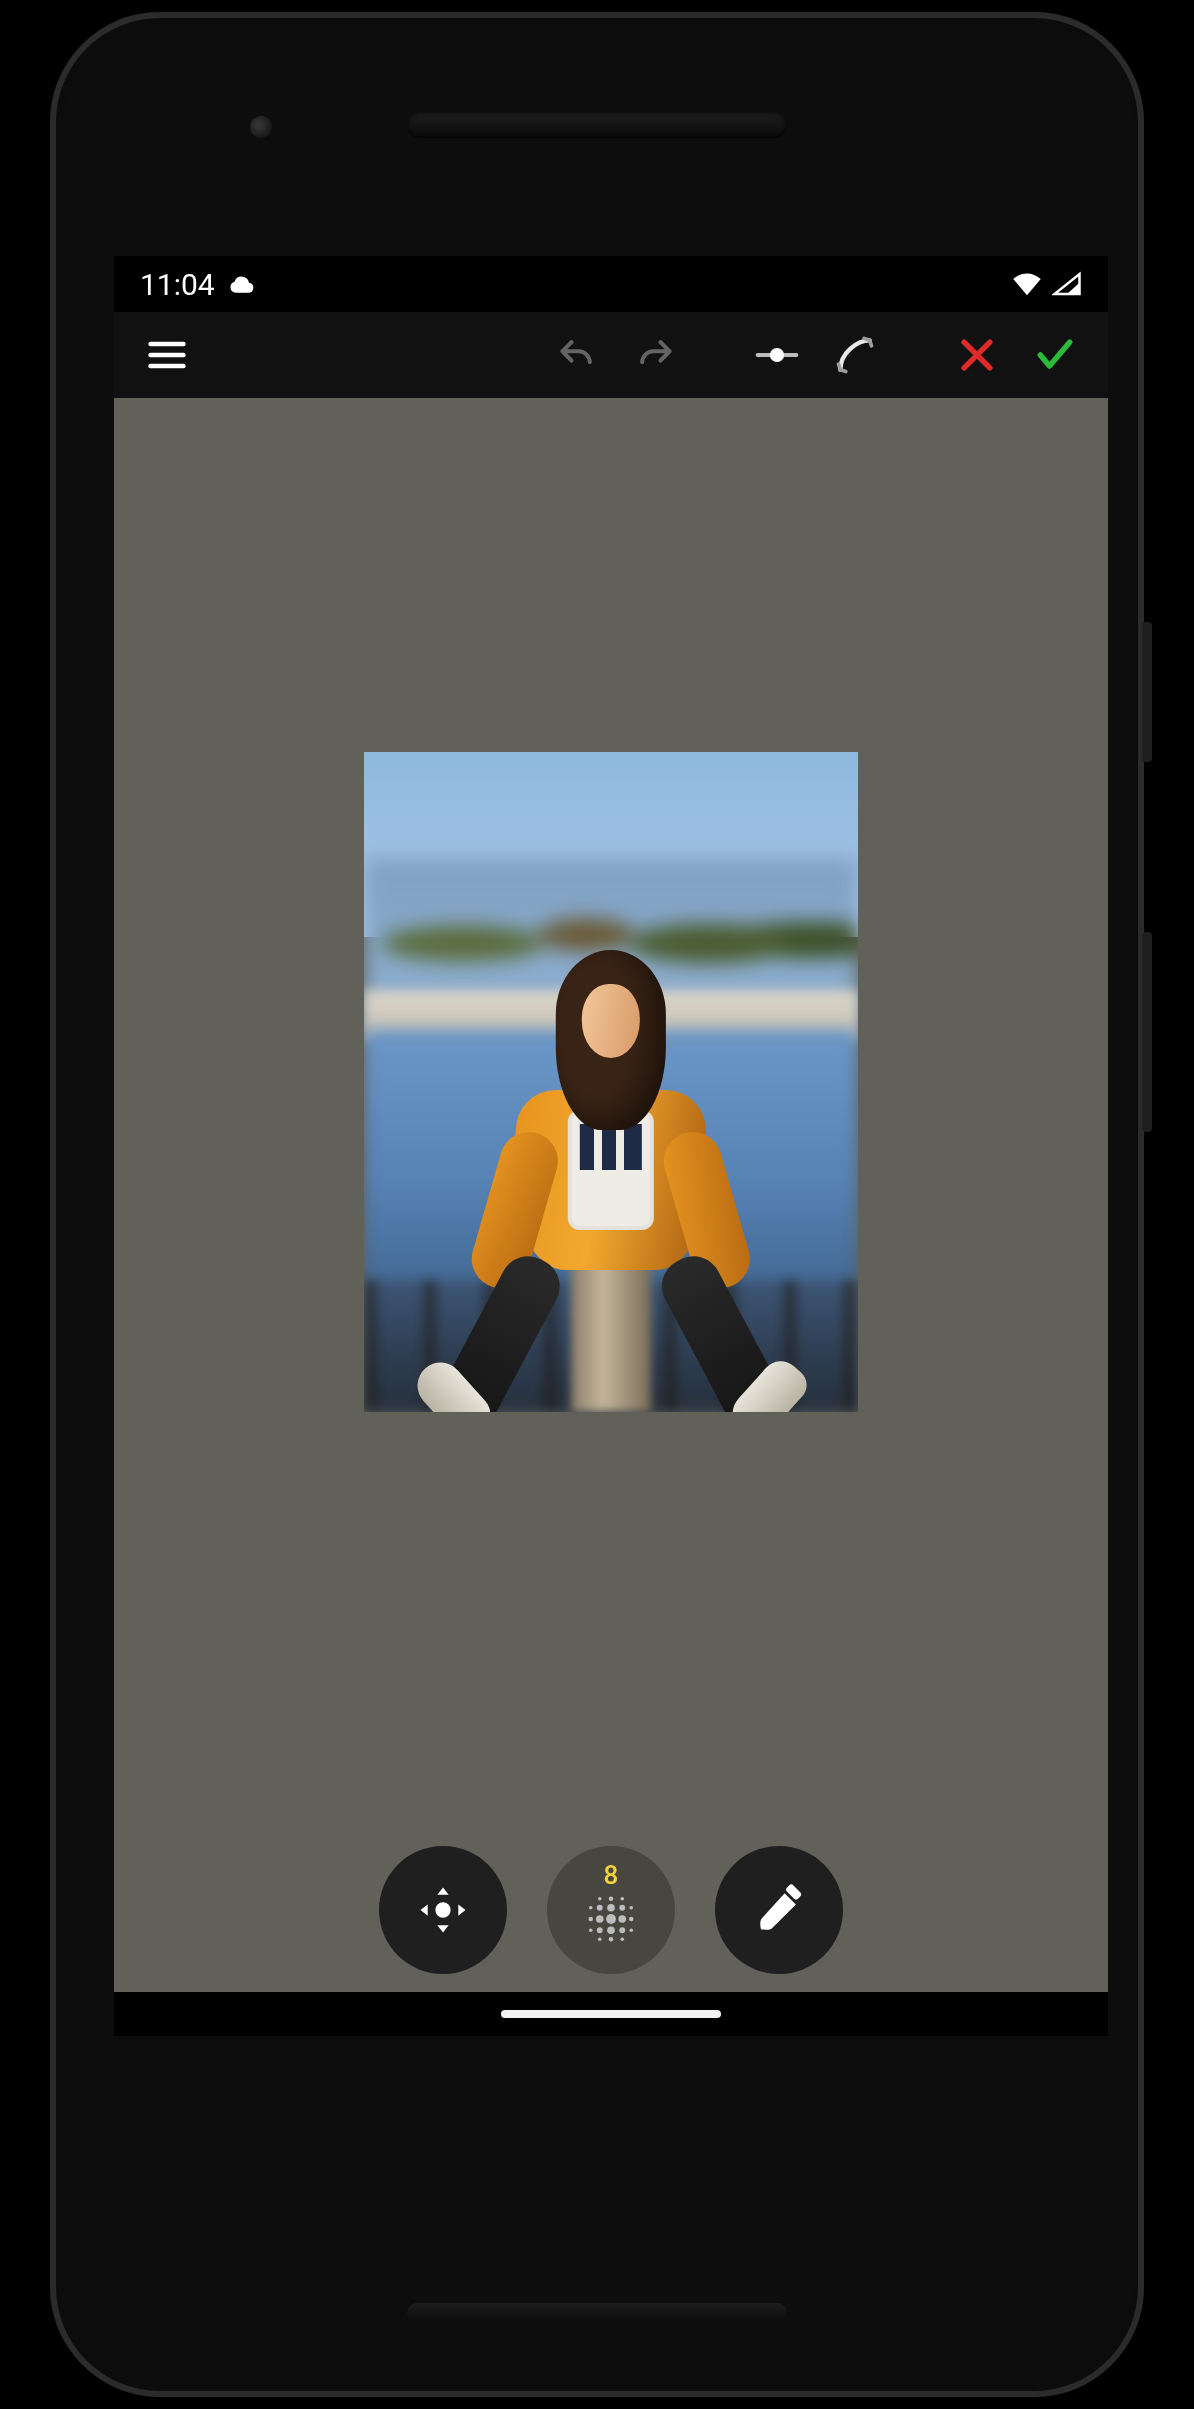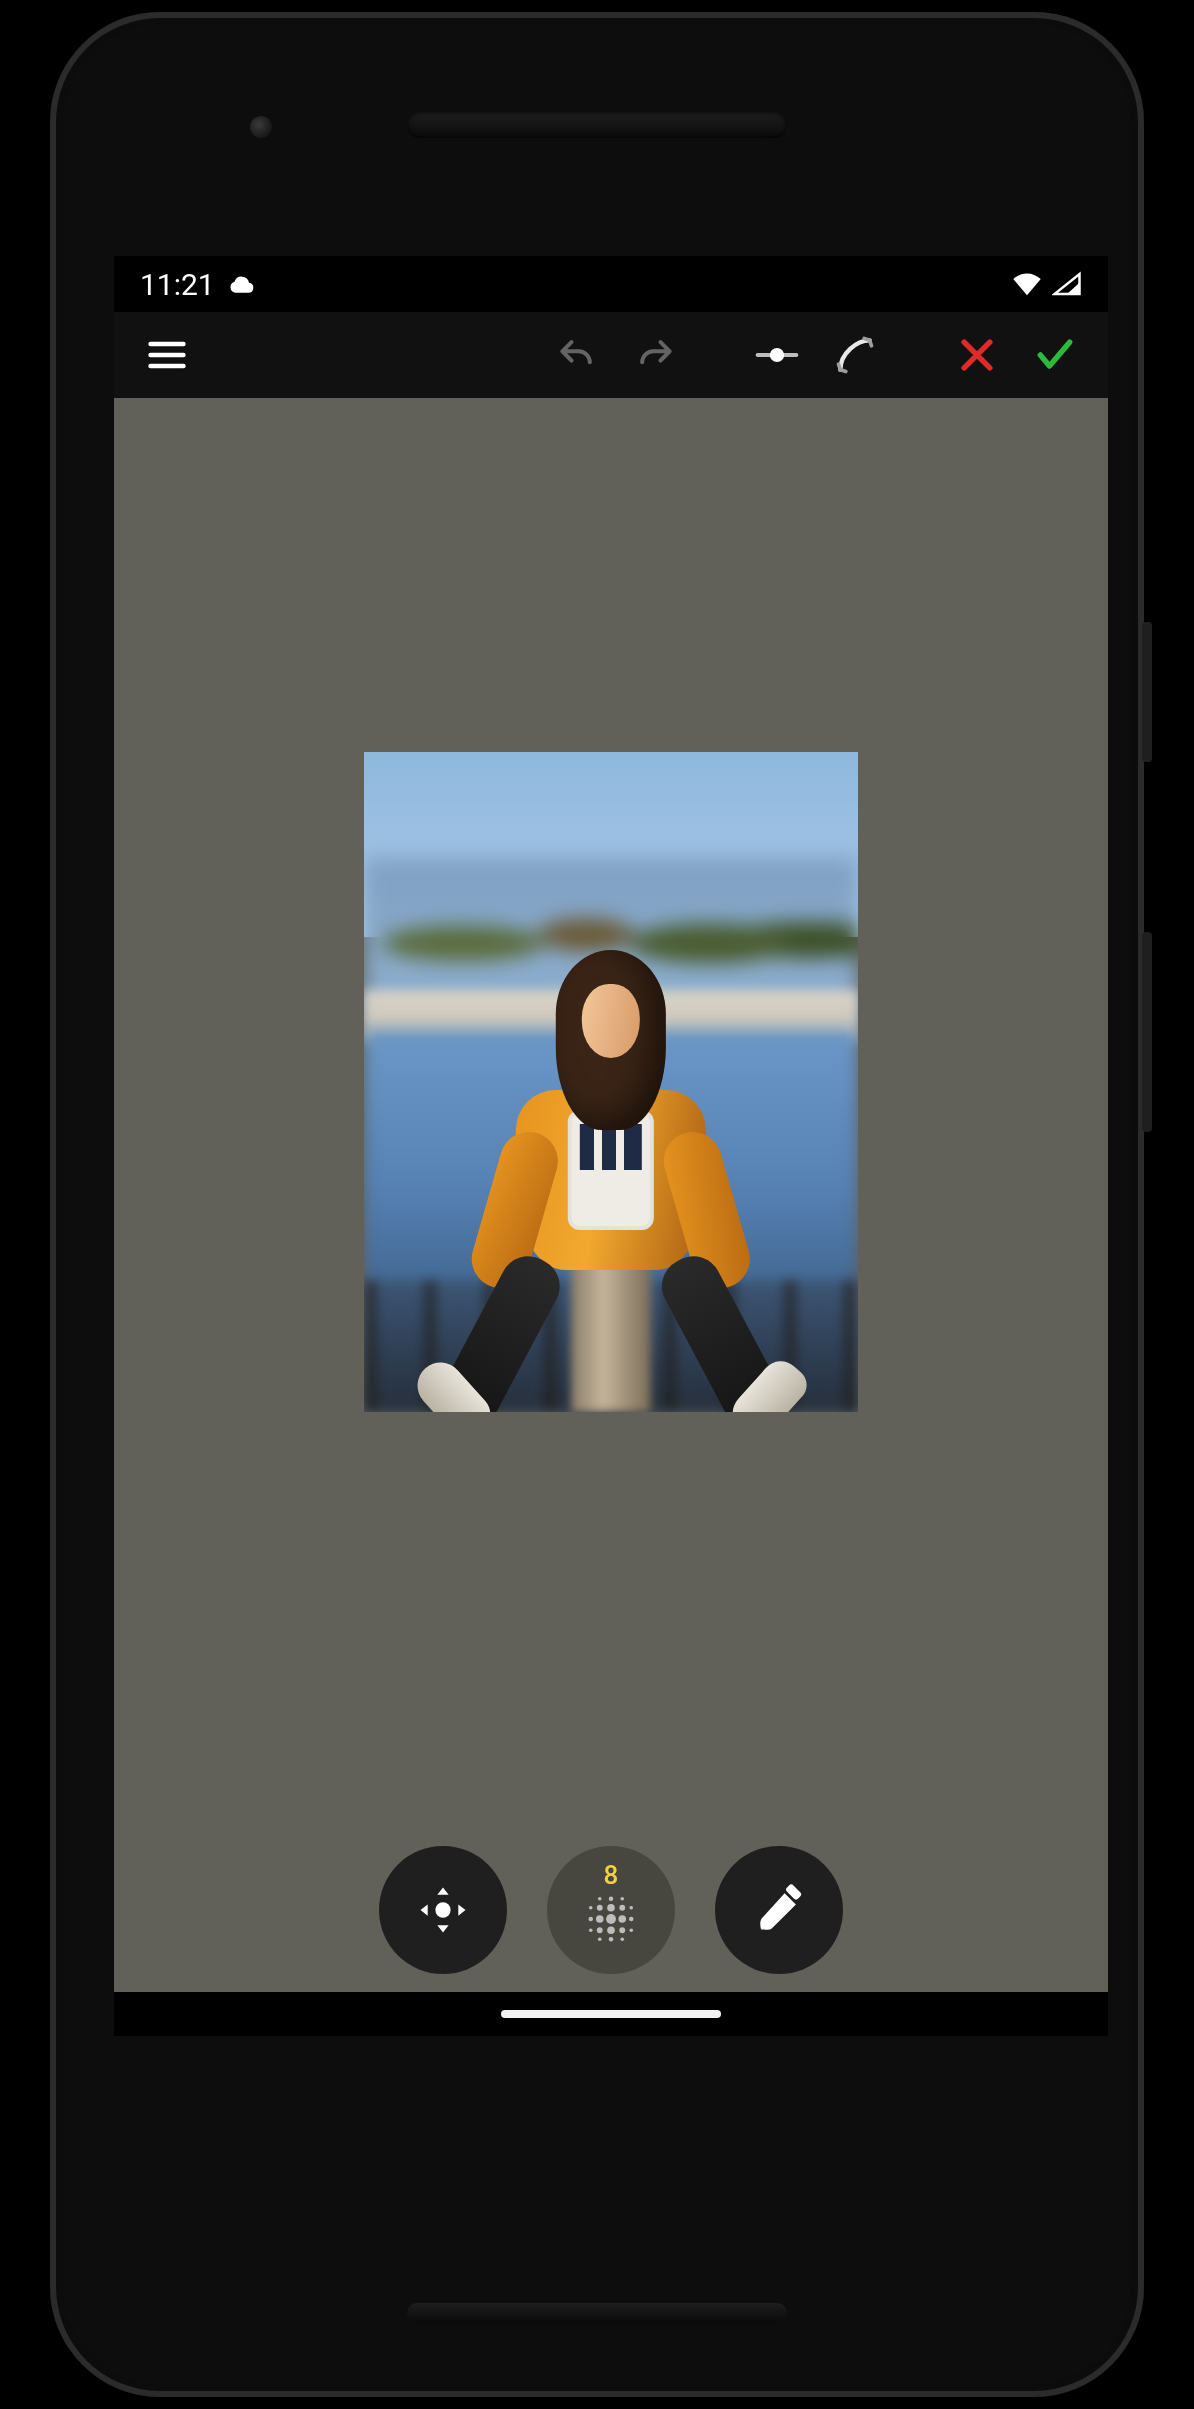--- a/index.html
+++ b/index.html
@@ -186,21 +186,21 @@
     <div class="side-btn2"></div>
     <div class="phone-inner">
       <div class="earpiece"></div>
       <div class="front-cam"></div>
       <div class="speaker-bottom"></div>
 
       <div class="screen">
 
         <div class="statusbar">
           <div class="status-left">
-            <span>11:21</span>
+            <span>11:04</span>
             <svg class="cloud-icon" viewBox="0 0 24 16">
               <path d="M7 15h10a4 4 0 0 0 .6-7.96A6 6 0 0 0 6 6.2 4.5 4.5 0 0 0 7 15Z" fill="#fff"></path>
             </svg>
           </div>
           <div class="status-right">
             <svg class="wifi-icon" viewBox="0 0 24 20">
               <path d="M12 19 1 6c6.5-6 15.5-6 22 0L12 19Z" fill="#fff"></path>
             </svg>
             <svg class="cell-icon" viewBox="0 0 24 20">
               <path d="M2 18 22 18 22 2Z" fill="none" stroke="#fff" stroke-width="2"></path>

